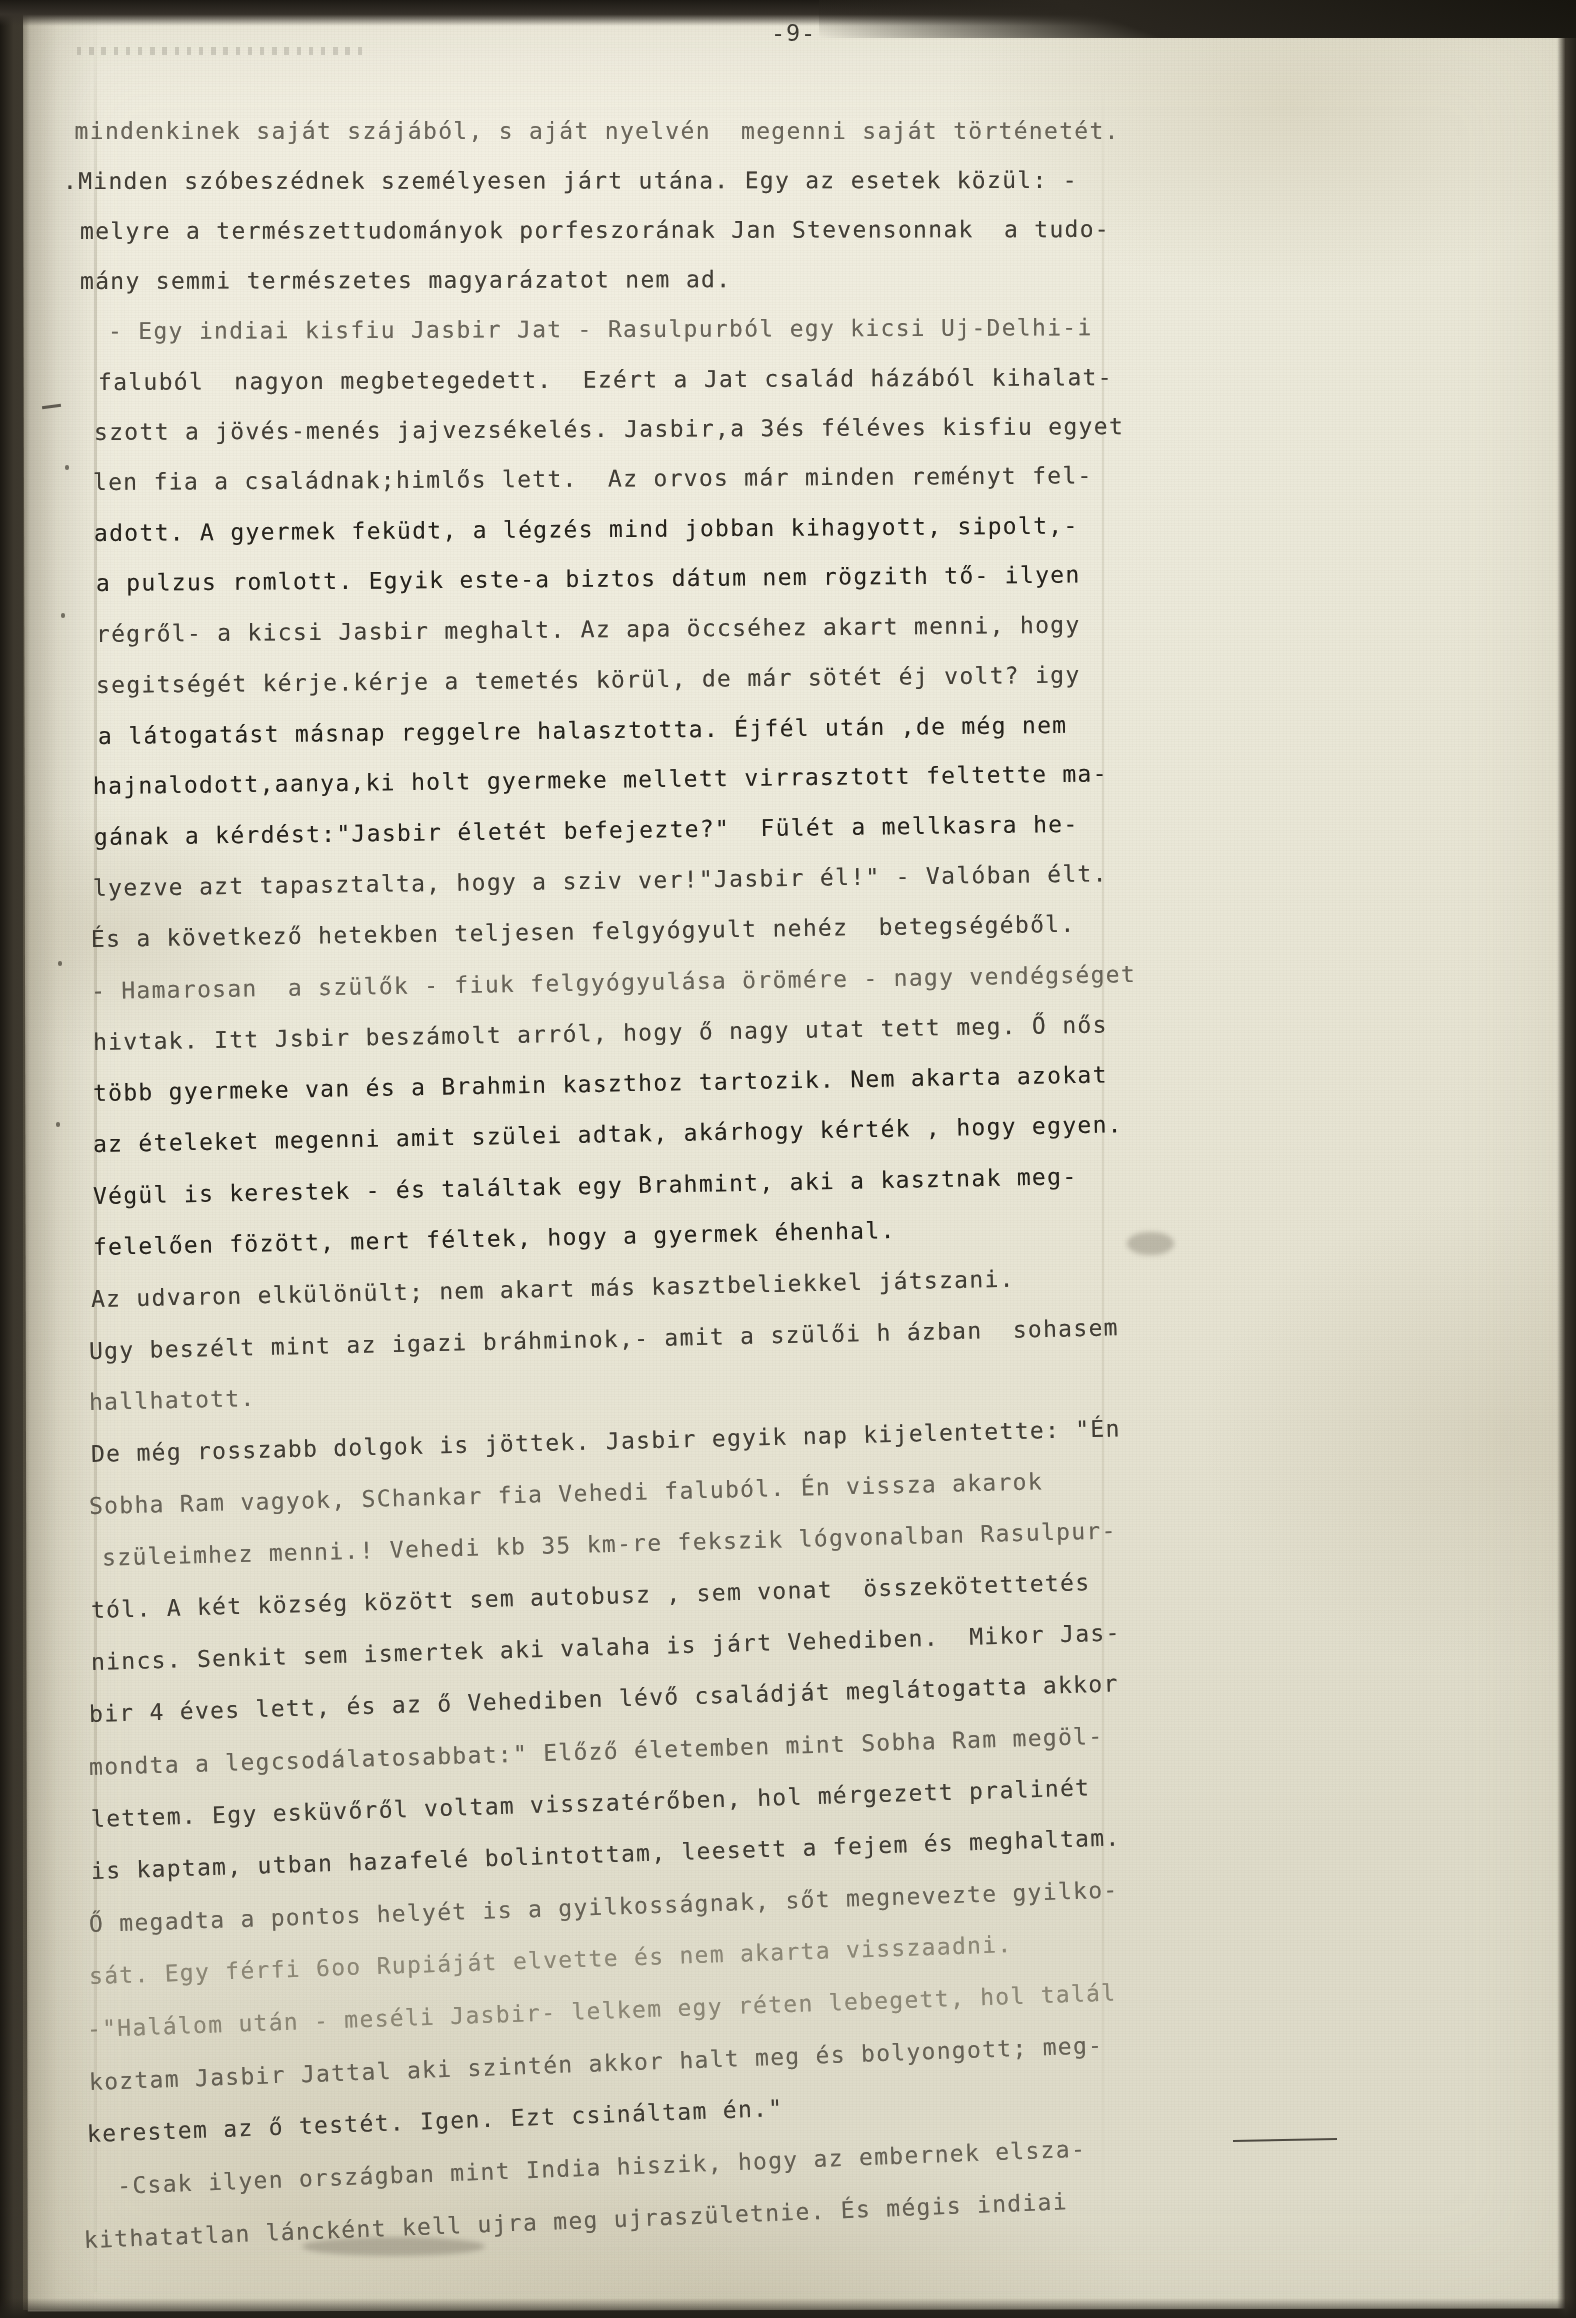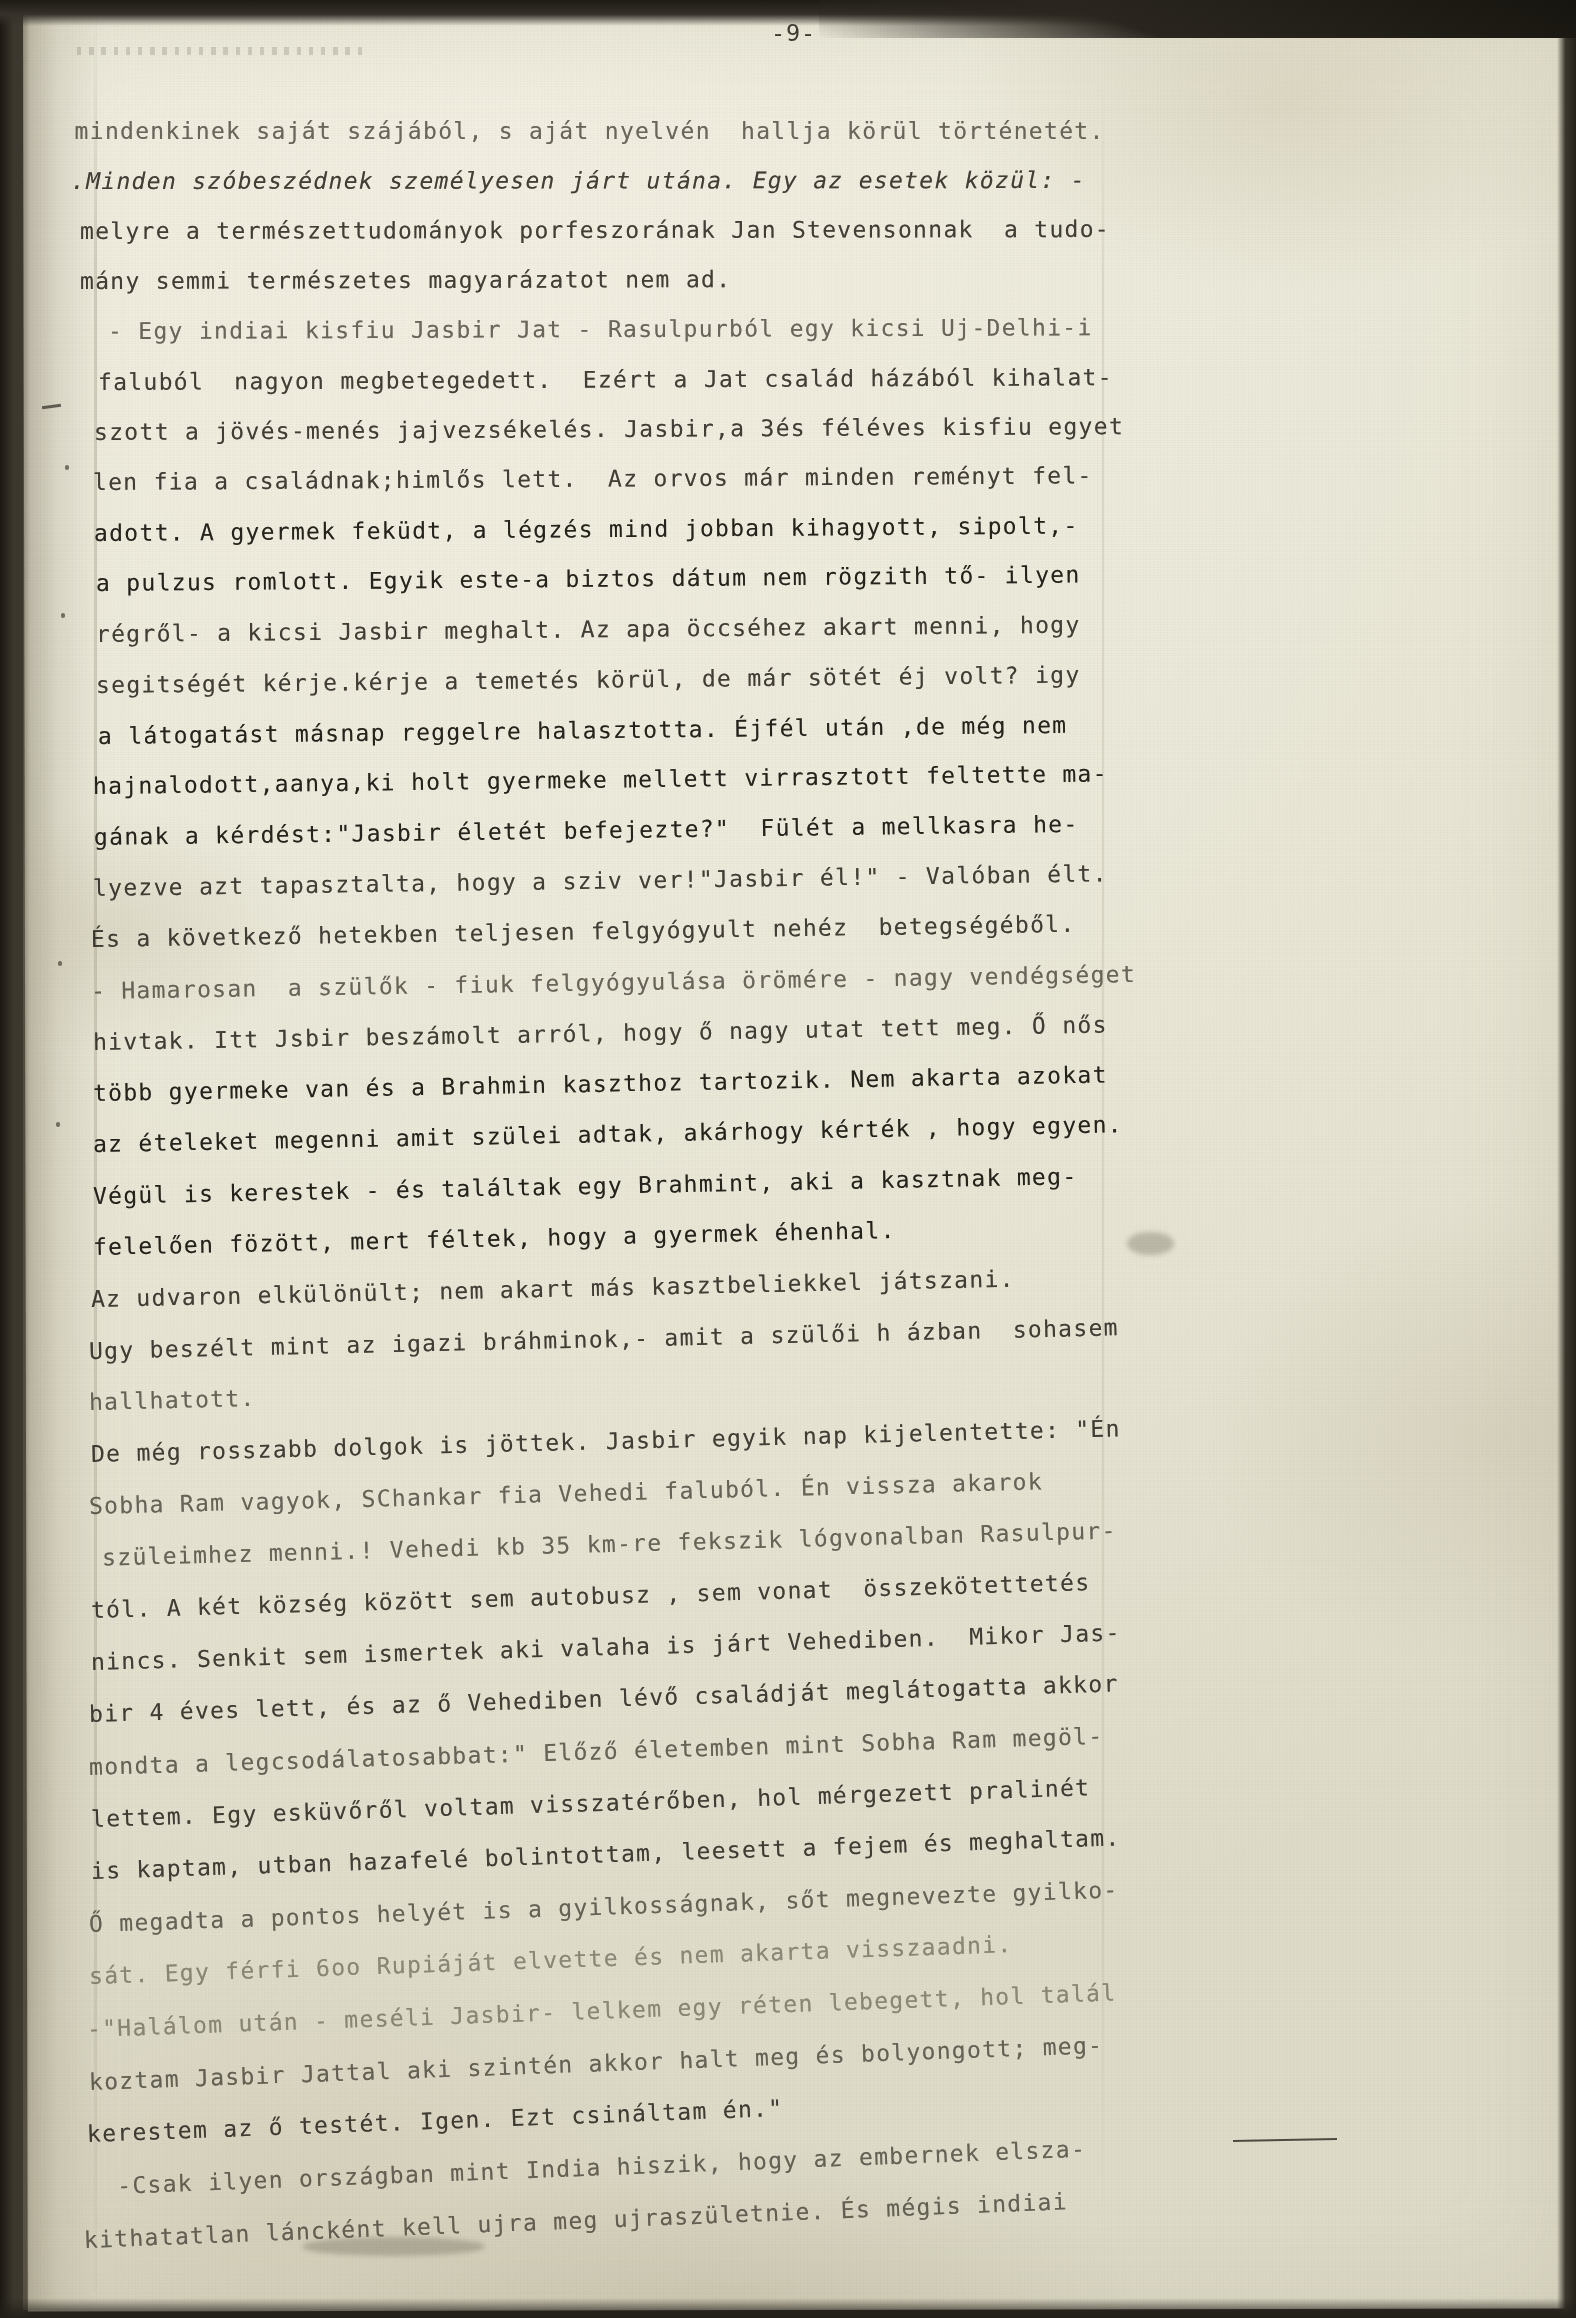--- a/index.html
+++ b/index.html
@@ -228,22 +228,22 @@
   <div id="stains"></div>
   <div id="grain"></div>
   <div id="left-gutter-soft"></div>
   <div id="fold-line"></div>
   <div id="fold-line-2"></div>
 
   <div id="content">
     <div class="page-number">-9-</div>
     <div class="ghost-strip"></div>
     <div class="lines" id="lines">
-        <div class="ln ink-3" style="left: 52px; top: 106px; transform: rotate(0deg);">mindenkinek saját szájából, s aját nyelvén  hallja körül történetét.</div>
-        <div class="ln ink-2" style="left: 48px; top: 156px; transform: rotate(-0.055deg); font-style: italic;">.Minden szóbeszédnek személyesen járt utána. Egy az esetek közül: -</div>
+        <div class="ln ink-3" style="left: 52px; top: 106px; transform: rotate(0deg);">mindenkinek saját szájából, s aját nyelvén  megenni saját történetét.</div>
+        <div class="ln ink-2" style="left: 40px; top: 156px; transform: rotate(-0.055deg);">.Minden szóbeszédnek személyesen járt utána. Egy az esetek közül: -</div>
         <div class="ln ink-2" style="left: 57px; top: 206px; transform: rotate(-0.11deg);">melyre a természettudományok porfeszorának Jan Stevensonnak  a tudo-</div>
         <div class="ln ink-2" style="left: 57px; top: 256px; transform: rotate(-0.165deg);">mány semmi természetes magyarázatot nem ad.</div>
         <div class="ln ink-3" style="left: 85px; top: 306px; transform: rotate(-0.22deg);">- Egy indiai kisfiu Jasbir Jat - Rasulpurból egy kicsi Uj-Delhi-i</div>
         <div class="ln ink-2" style="left: 75px; top: 357px; transform: rotate(-0.275deg);">faluból  nagyon megbetegedett.  Ezért a Jat család házából kihalat-</div>
         <div class="ln ink-2" style="left: 71px; top: 407px; transform: rotate(-0.33deg);">szott a jövés-menés jajvezsékelés. Jasbir,a 3és féléves kisfiu egyet</div>
         <div class="ln ink-2" style="left: 70px; top: 457px; transform: rotate(-0.385deg);">len fia a családnak;himlős lett.  Az orvos már minden reményt fel-</div>
         <div class="ln ink-1" style="left: 71px; top: 508px; transform: rotate(-0.44deg);">adott. A gyermek feküdt, a légzés mind jobban kihagyott, sipolt,-</div>
         <div class="ln ink-1" style="left: 73px; top: 558px; transform: rotate(-0.495deg);">a pulzus romlott. Egyik este-a biztos dátum nem rögzith tő- ilyen</div>
         <div class="ln ink-2" style="left: 73px; top: 609px; transform: rotate(-0.55deg);">régről- a kicsi Jasbir meghalt. Az apa öccséhez akart menni, hogy</div>
         <div class="ln ink-2" style="left: 73px; top: 660px; transform: rotate(-0.605deg);">segitségét kérje.kérje a temetés körül, de már sötét éj volt? igy</div>

